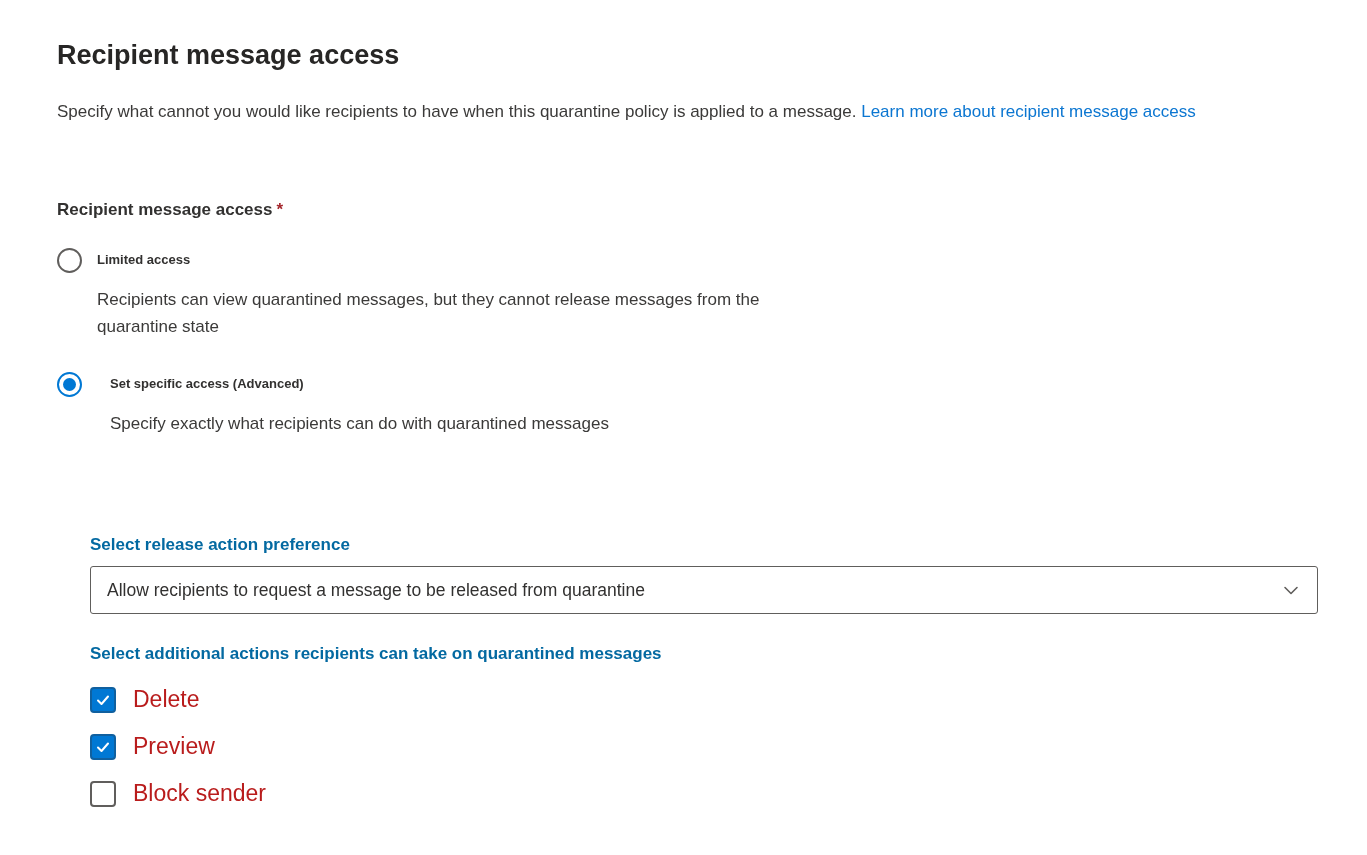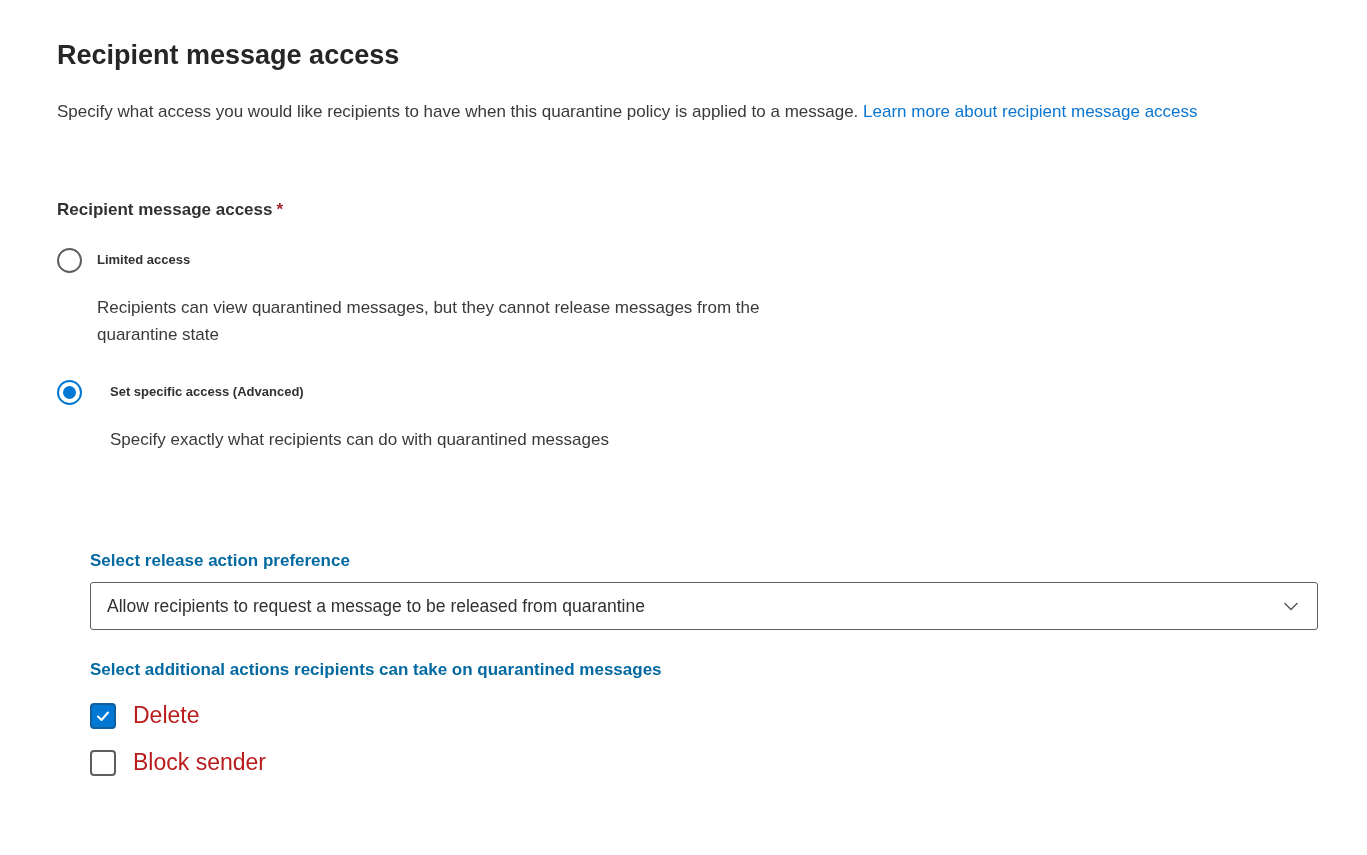--- a/index.html
+++ b/index.html
@@ -68,21 +68,21 @@
   }
 
   .option-label {
     font-size: 13px;
     line-height: 24px;
     font-weight: 700;
     color: #323130;
     cursor: pointer;
   }
   .option-desc {
-    margin-top: 22px;
+    margin-top: 14px;
     font-size: 17px;
     line-height: 27px;
     color: #3b3a39;
     max-width: 680px;
   }
 
   .advanced { margin-left: 33px; margin-top: 96px; }
 
   .select-label, .actions-label {
     font-size: 17px;
@@ -145,21 +145,21 @@
     cursor: pointer;
   }
 </style>
 </head>
 <body>
 
 <div class="page">
 
   <h1 class="page-title">Recipient message access</h1>
 
-  <p class="description"><span>Specify what access you would like recipients to have when this quarantine policy is applied to a message. </span><a class="link">Learn more about recipient message access</a></p>
+  <p class="description"><span>Specify what cannot you would like recipients to have when this quarantine policy is applied to a message. </span><a class="link">Learn more about recipient message access</a></p>
 
   <div class="field-label"><span>Recipient message access</span><span class="required">*</span></div>
 
   <div class="radio-group">
 
     <div class="radio-option">
       <div class="radio"></div>
       <div>
         <div class="option-label">Limited access</div>
         <div class="option-desc">Recipients can view quarantined messages, but they cannot release messages from the quarantine state</div>
@@ -195,20 +195,28 @@
 
       <div class="checkbox-row">
         <div class="checkbox on">
           <svg width="16" height="16" viewBox="0 0 16 16" fill="none">
             <polyline points="3,8.5 6.5,12 13,4.5" stroke="#ffffff" stroke-width="2" stroke-linecap="round" stroke-linejoin="round"></polyline>
           </svg>
         </div>
         <span class="checkbox-label">Delete</span>
       </div>
 
+      <div class="checkbox-row">
+        <div class="checkbox on">
+          <svg width="16" height="16" viewBox="0 0 16 16" fill="none">
+            <polyline points="3,8.5 6.5,12 13,4.5" stroke="#ffffff" stroke-width="2" stroke-linecap="round" stroke-linejoin="round"></polyline>
+          </svg>
+        </div>
+        <span class="checkbox-label">Preview</span>
+      </div>
 
       <div class="checkbox-row">
         <div class="checkbox">
           
         </div>
         <span class="checkbox-label">Block sender</span>
       </div>
 
     </div>
 

